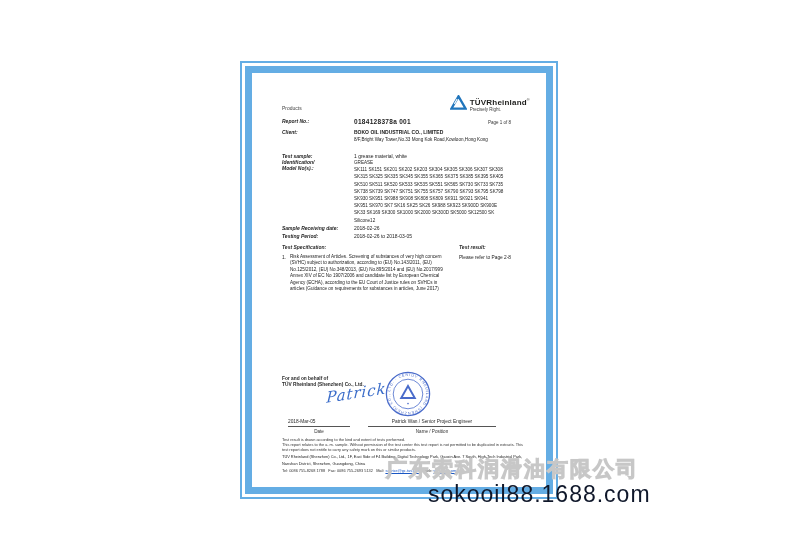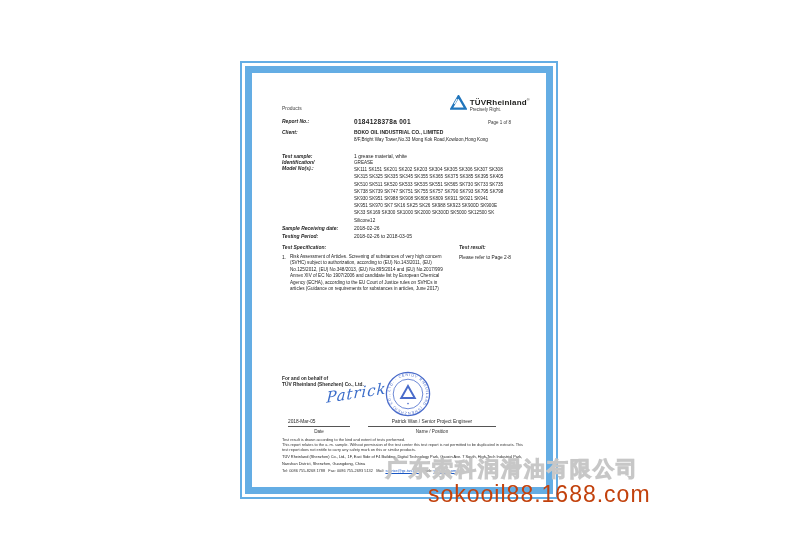--- a/index.html
+++ b/index.html
@@ -81,21 +81,21 @@
   .footer .contact{margin-top:2px;}
   .footer a,.footer .link{color:#1a57c4;text-decoration:underline;cursor:pointer;}
   
   .wm-company{
     position:absolute;left:386px;top:455px;font-size:21px;font-weight:bold;
     letter-spacing:2px;color:rgba(250,250,250,.35);
     -webkit-text-stroke:1px #c7c7c7;text-shadow:0 0 1px #d5d5d5;
     z-index:5;white-space:nowrap;text-align:right;
   }
   .wm-url{
-    position:absolute;left:428px;top:481px;font-size:23px;color:#c2410c;
+    position:absolute;left:428px;top:481px;font-size:23px;color:#0f172a;
     letter-spacing:1px;z-index:5;white-space:nowrap;
   }
 </style>
 </head>
 <body>
 
 <div class="cert-frame">
   <div class="cert-frame-inner">
     <div class="page">
 

